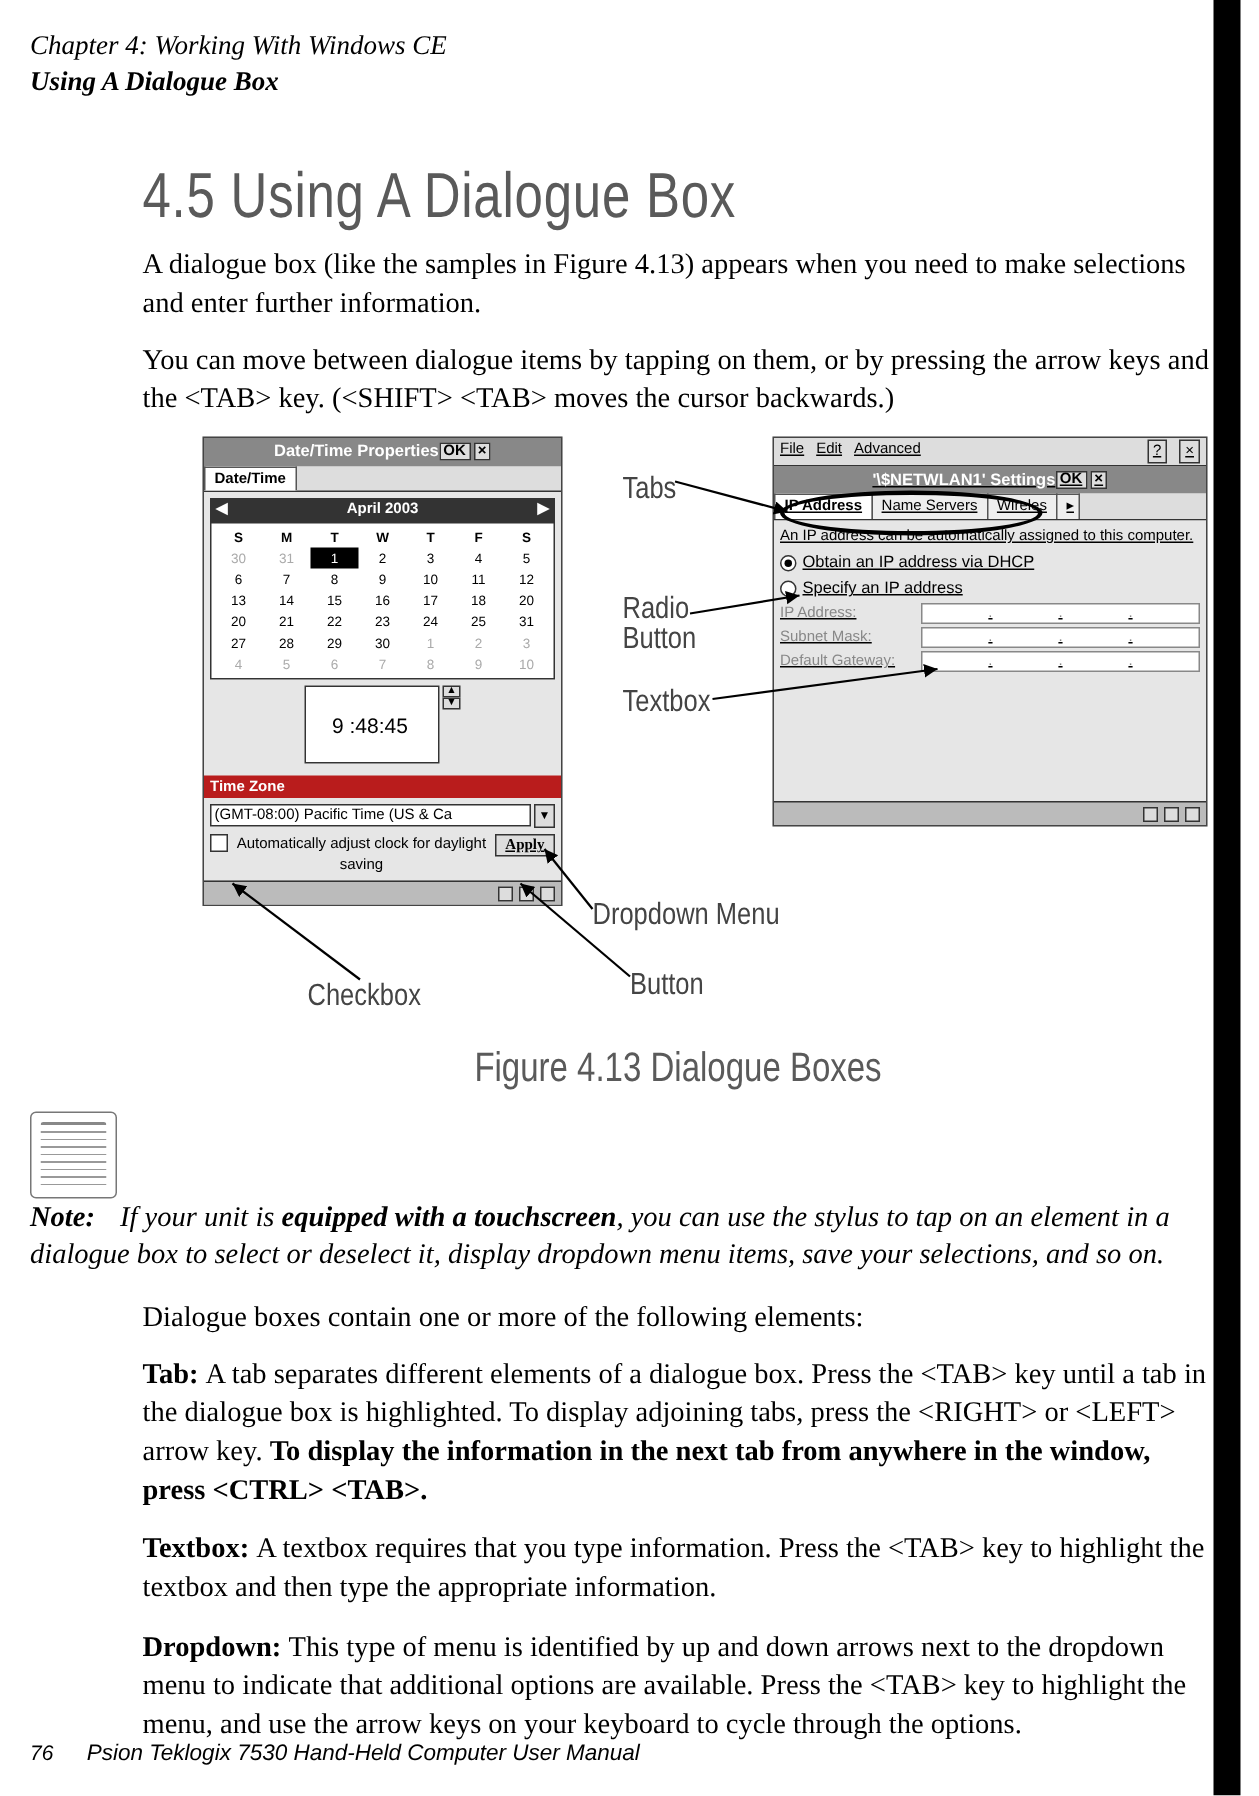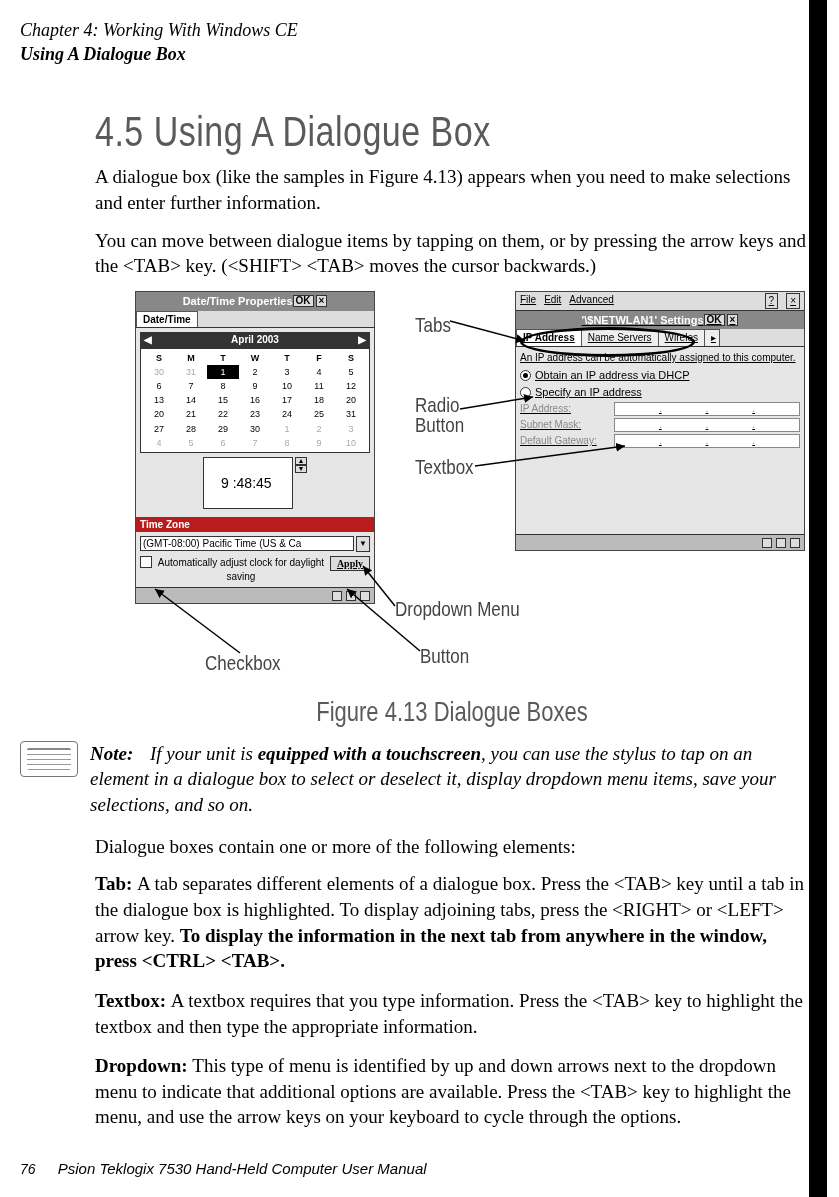--- a/index.html
+++ b/index.html
@@ -32,21 +32,21 @@
   .fig-caption {
     font-family: Arial, Helvetica, sans-serif;
     font-weight: 300;
     font-size: 22px;
     color: #5a5a5a;
     text-align: center;
     transform: scaleY(1.25);
     transform-origin: center;
     margin-bottom: 14px;
   }
-  .note-row { display: flex; gap: 12px; margin-bottom: 16px; margin-left: -75px; }
+  .note-row { display: flex; margin-bottom: 16px; margin-left: -75px; flex-direction: column; }
   .note-icon {
     width: 58px; height: 36px; flex: 0 0 58px;
     border: 1px solid #777; border-radius: 4px;
     position: relative; background: #fff;
   }
   .note-icon::before {
     content: ""; position: absolute; left: 6px; top: 6px; right: 6px; bottom: 6px;
     border-top: 2px solid #888;
     background: repeating-linear-gradient(180deg,#fff 0 4px,#999 4px 5px);
     border-radius: 2px;

